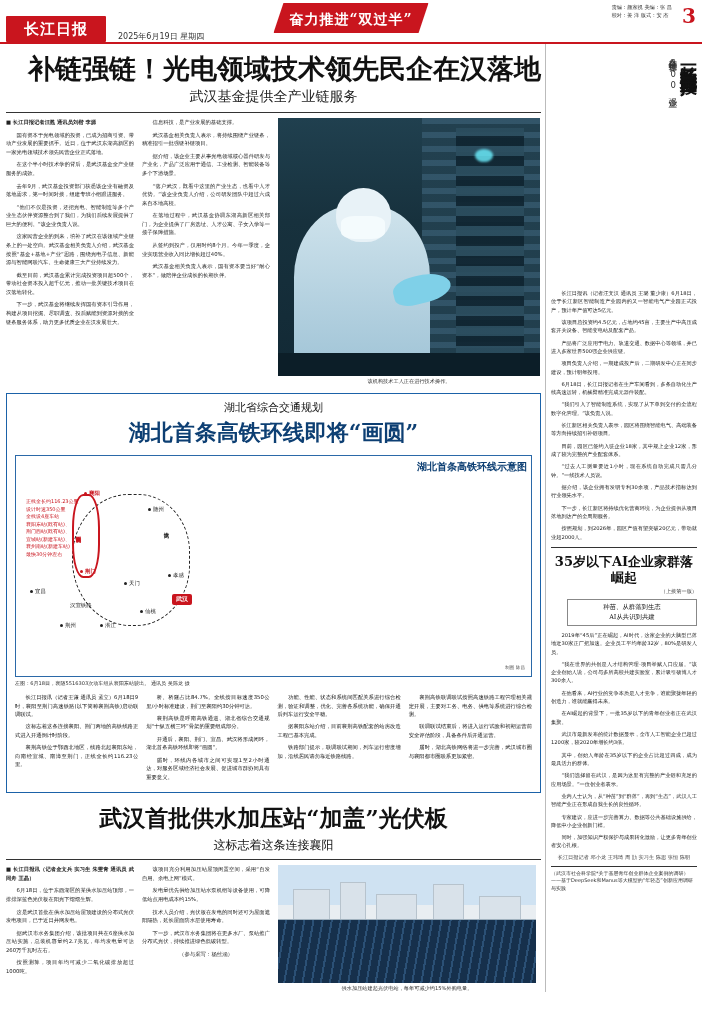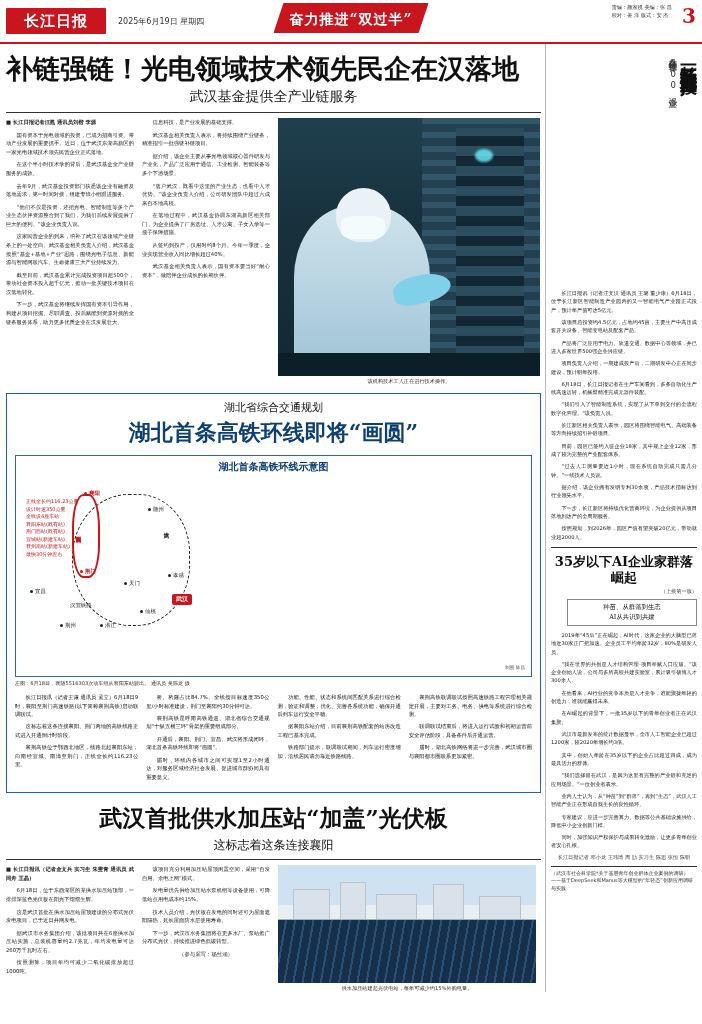--- a/index.html
+++ b/index.html
@@ -10,21 +10,21 @@
     font-family:"DejaVu Sans", sans-serif;
     color:#111;
     position:relative;
     overflow:hidden;
   }
   .page { position:relative; width:702px; height:1024px; padding:0; }
 
   
   .masthead {
     position:relative; height:44px; border-bottom:2px solid #c9151e;
-    display:flex; align-items:center;
+    display:flex; align-items:flex-end;
   }
   .logo {
     width:100px; height:26px; margin-left:6px;
     background:#c9151e; color:#fff;
     display:flex; align-items:center; justify-content:center;
     font-family:"DejaVu Serif", serif; font-weight:bold; font-size:15px;
     letter-spacing:1px; border-radius:1px;
   }
   .mast-date { margin-left:12px; font-size:8px; color:#333; }
   .banner {
@@ -49,21 +49,21 @@
   .body-wrap { display:flex; }
   .left-col { width:545px; padding:0 4px 0 6px; }
   .right-col {
     width:157px; border-left:1px solid #bbb; padding:4px 5px 0 5px;
     position:relative;
   }
 
   
   .headline {
     font-family:"DejaVu Serif", serif;
-    font-weight:bold; font-size:27px; text-align:left;
+    font-weight:bold; font-size:27px; text-align:right;
     letter-spacing:0px; margin:9px 0 4px 0; line-height:1.15;
   }
   .subhead {
     text-align:center; font-size:14px; font-family:"DejaVu Serif", serif;
     margin-bottom:6px; color:#222;
   }
   .rule-thin { border:0; border-top:1px solid #333; margin:3px 0 5px 0; }
 
   
   .a1 { display:flex; gap:8px; }
@@ -170,21 +170,21 @@
     position:absolute; left:0; bottom:0; width:100%; height:20%;
     background:linear-gradient(180deg,#b9c3ca,#8f9aa2);
   }
   .img-station .yellowline {
     position:absolute; left:0; bottom:13%; width:100%; height:2.5%;
     background:#e8c33a;
   }
 
   .map-box { flex:1; border:1px solid #2b69a8; padding:4px; position:relative; }
   .map-title {
-    text-align:center; font-weight:bold; font-size:10px; color:#0d3f73;
+    text-align:right; font-weight:bold; font-size:10px; color:#0d3f73;
     font-family:Liberation Sans, sans-serif; margin-bottom:2px;
   }
   .map-canvas { position:relative; height:196px; background:#fff; }
   .map-note {
     position:absolute; left:6px; top:22px; width:104px; font-size:5px;
     color:#c9151e; line-height:1.5;
   }
   .mapnode {
     position:absolute; font-size:5.4px; color:#222; white-space:nowrap;
   }

